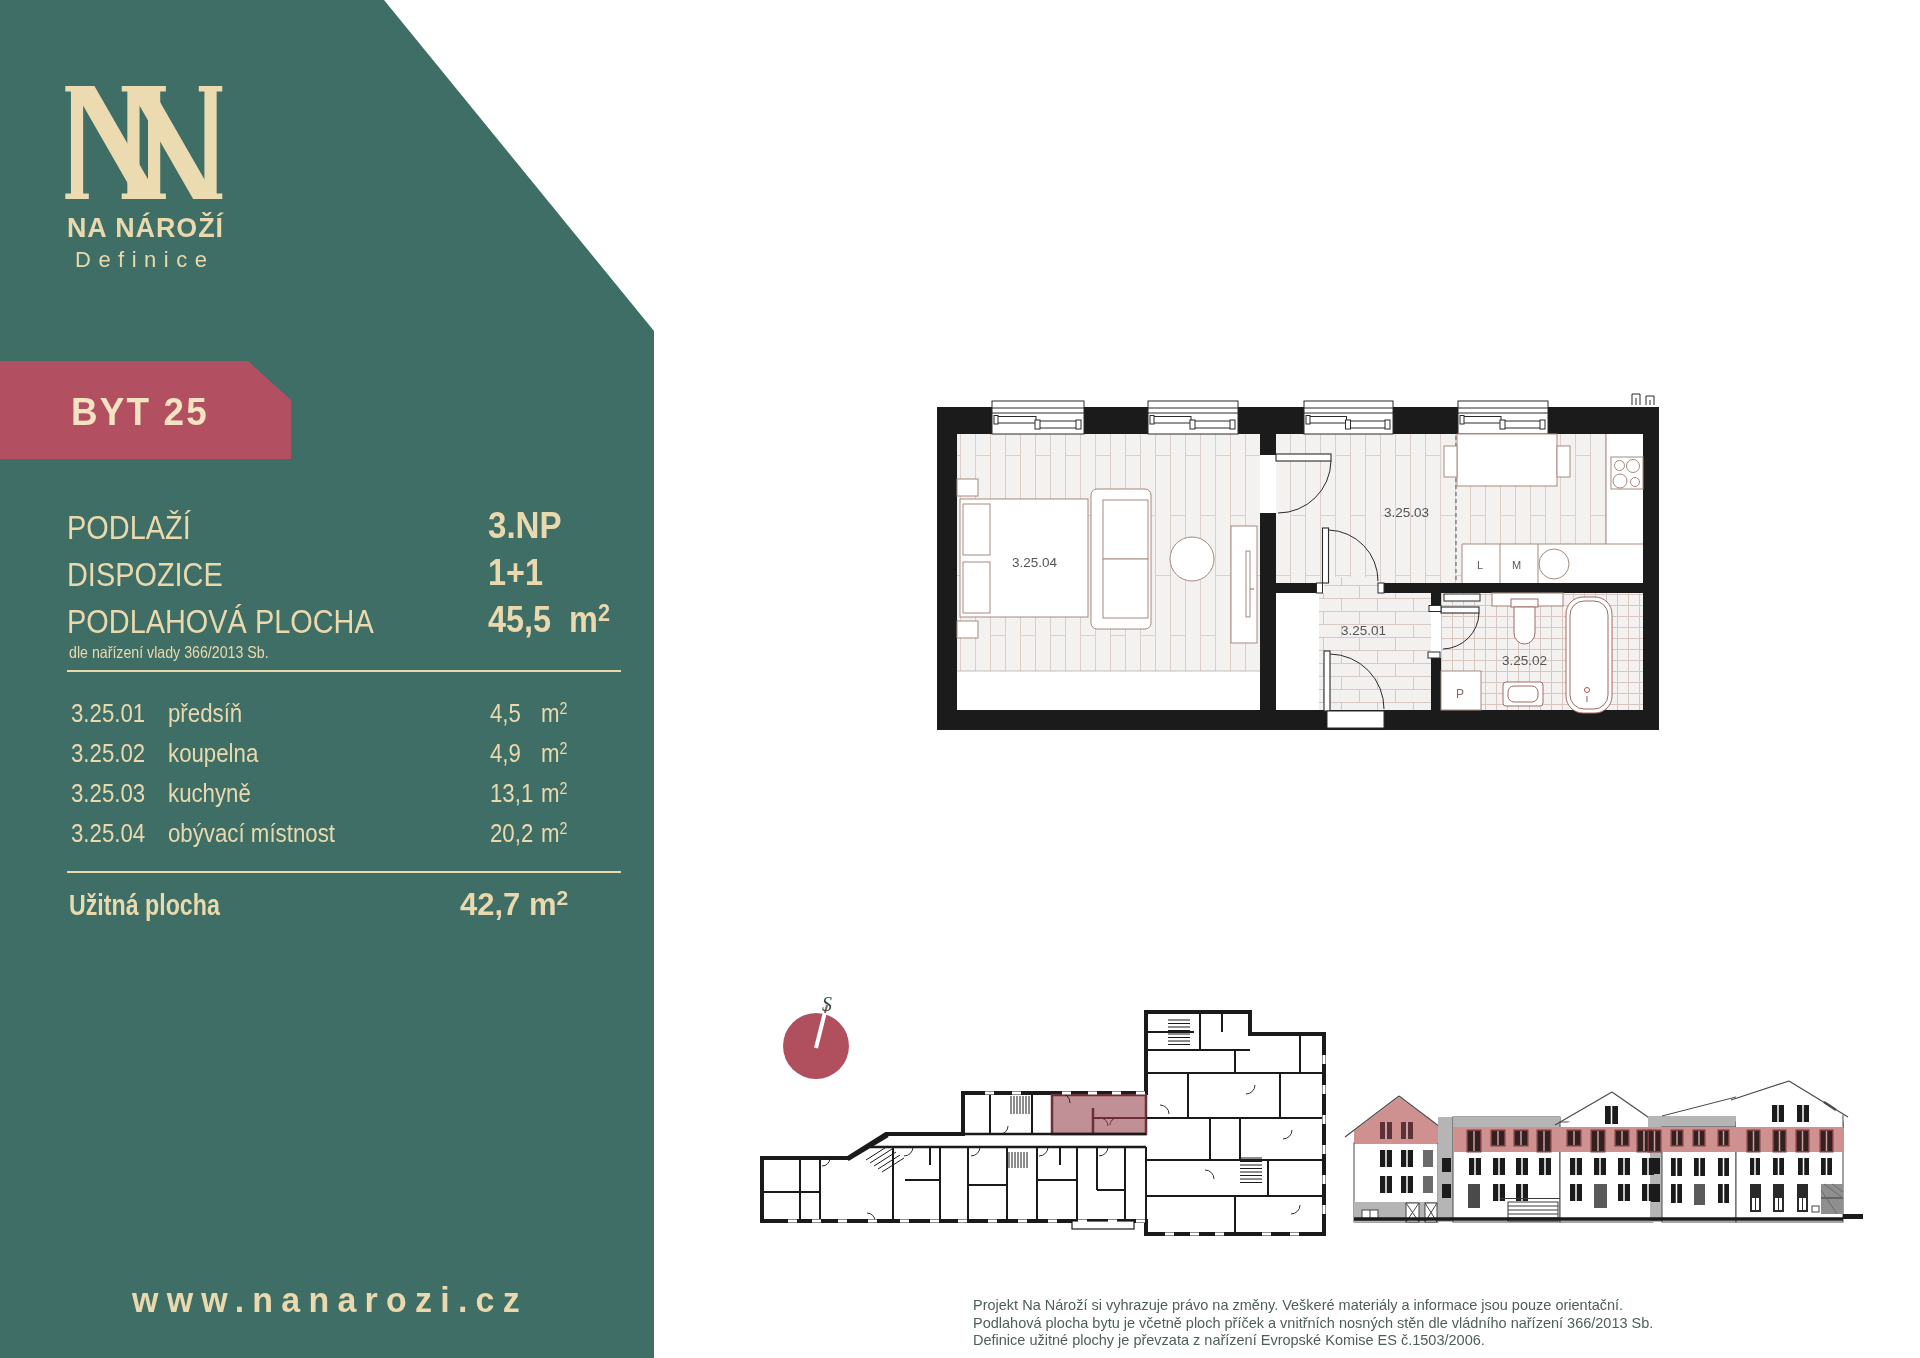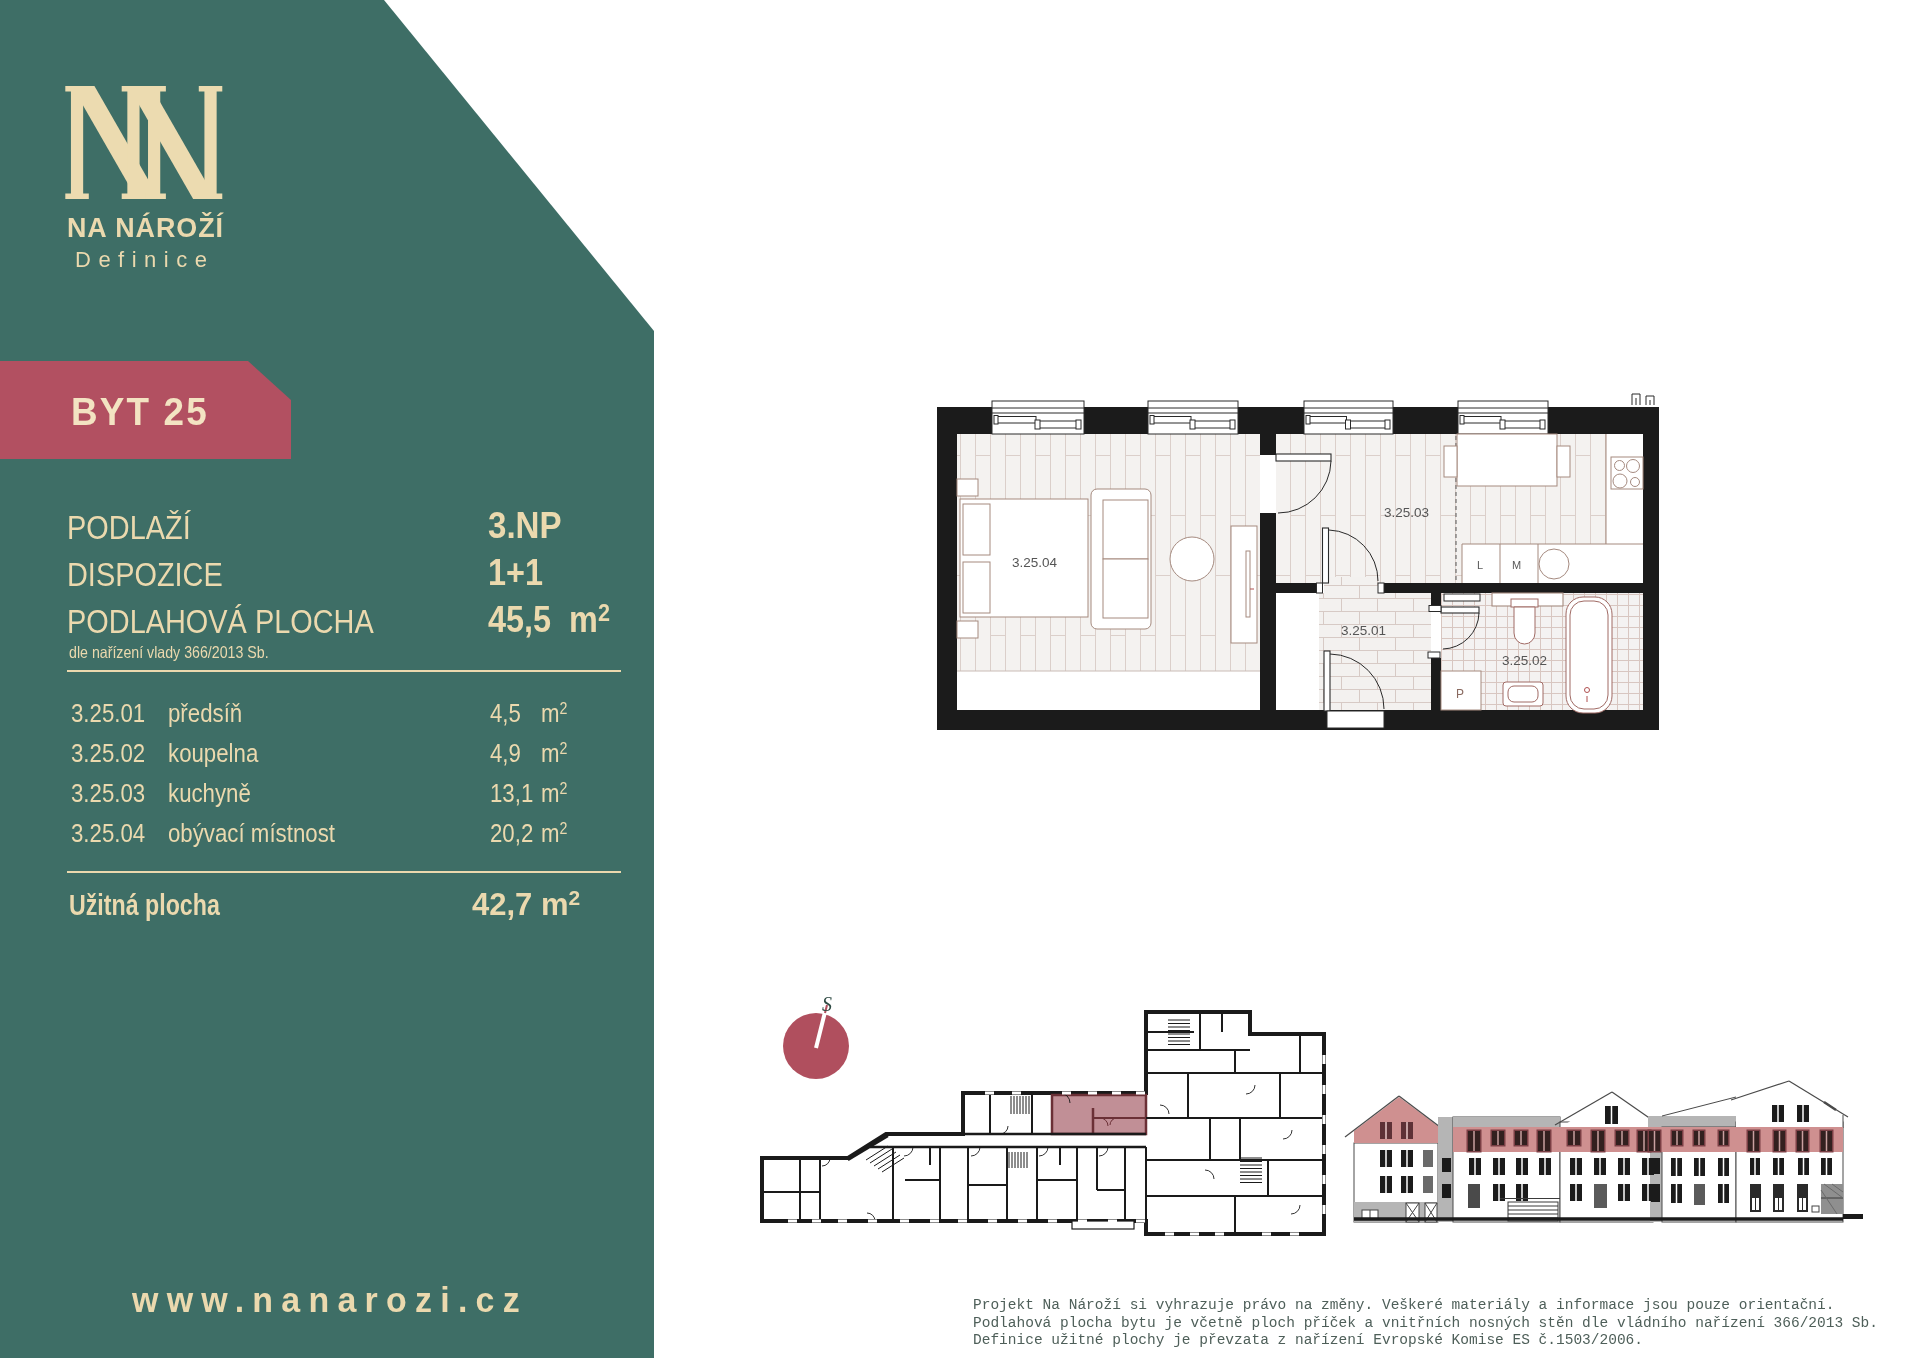--- a/index.html
+++ b/index.html
@@ -68,25 +68,25 @@
 <div class="abs cream" style="left:541px;top:781px;font-size:25px;line-height:1;transform:scaleX(0.89);transform-origin:left top;">m<span style="font-size:16px;position:relative;top:-8px;">2</span></div>
 
 <div class="abs cream" style="left:71px;top:821px;font-size:25px;line-height:1;transform:scaleX(0.89);transform-origin:left top;">3.25.04</div>
 <div class="abs cream" style="left:168px;top:821px;font-size:25px;line-height:1;transform:scaleX(0.89);transform-origin:left top;">obývací místnost</div>
 <div class="abs cream" style="left:490px;top:821px;font-size:25px;line-height:1;transform:scaleX(0.89);transform-origin:left top;">20,2</div>
 <div class="abs cream" style="left:541px;top:821px;font-size:25px;line-height:1;transform:scaleX(0.89);transform-origin:left top;">m<span style="font-size:16px;position:relative;top:-8px;">2</span></div>
 
 <div class="abs" style="left:67px;top:871px;width:554px;height:2px;background:#ebd9ae;"></div>
 
 <div class="abs cream" style="left:69px;top:891px;font-size:29px;font-weight:bold;line-height:1;transform:scaleX(0.8);transform-origin:left top;">Užitná plocha</div>
-<div class="abs cream" style="left:472px;top:889px;font-size:31px;font-weight:bold;line-height:1;">42,7 m<span style="font-size:21px;position:relative;top:-10px;font-weight:bold;">2</span></div>
+<div class="abs cream" style="left:460px;top:889px;font-size:31px;font-weight:bold;line-height:1;">42,7 m<span style="font-size:21px;position:relative;top:-10px;font-weight:bold;">2</span></div>
 
 <div class="abs cream" style="left:132px;top:1282px;font-size:35px;font-weight:bold;letter-spacing:8.5px;line-height:1;transform:scaleX(0.97);transform-origin:left top;">www.nanarozi.cz</div>
 
-<div class="abs" style="left:973px;top:1297px;font-size:14.5px;line-height:17.5px;color:#4e5f59;font-family:Liberation Mono, monospace;">
+<div class="abs" style="left:973px;top:1297px;font-size:14.5px;line-height:17.5px;color:#4e5f59;">
 Projekt Na Nároží si vyhrazuje právo na změny. Veškeré materiály a informace jsou pouze orientační.<br>
 Podlahová plocha bytu je včetně ploch příček a vnitřních nosných stěn dle vládního nařízení 366/2013 Sb.<br>
 Definice užitné plochy je převzata z nařízení Evropské Komise ES č.1503/2006.
 </div>
 
 <svg class="abs" style="left:0;top:0" width="1920" height="1358" viewBox="0 0 1920 1358">
 <defs>
  <pattern id="plank" width="30" height="120" patternUnits="userSpaceOnUse">
    <rect width="30" height="120" fill="#f4f2f0"></rect>
    <line x1="0.5" y1="0" x2="0.5" y2="120" stroke="#dbcfca" stroke-width="1"></line>

